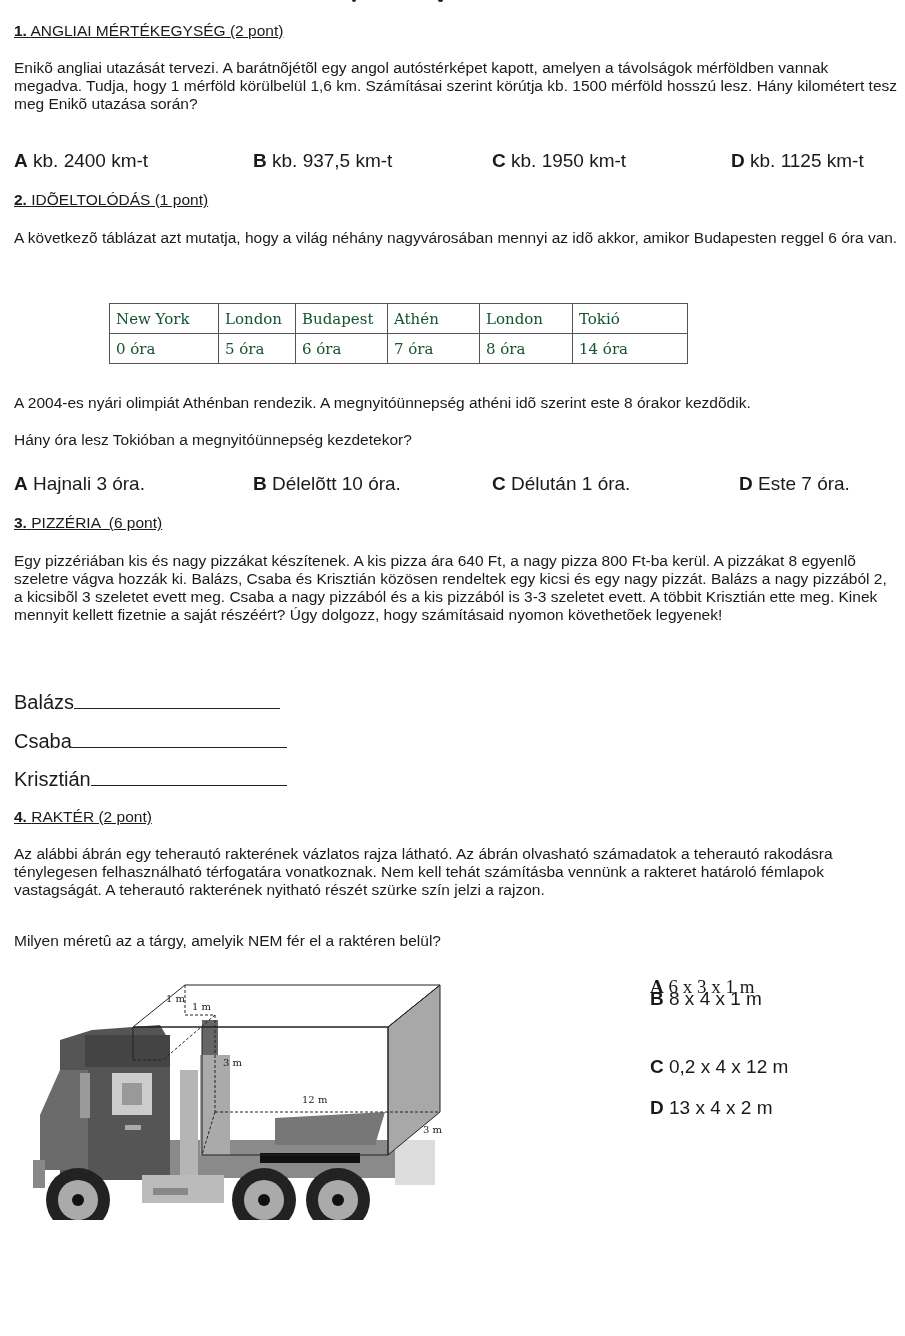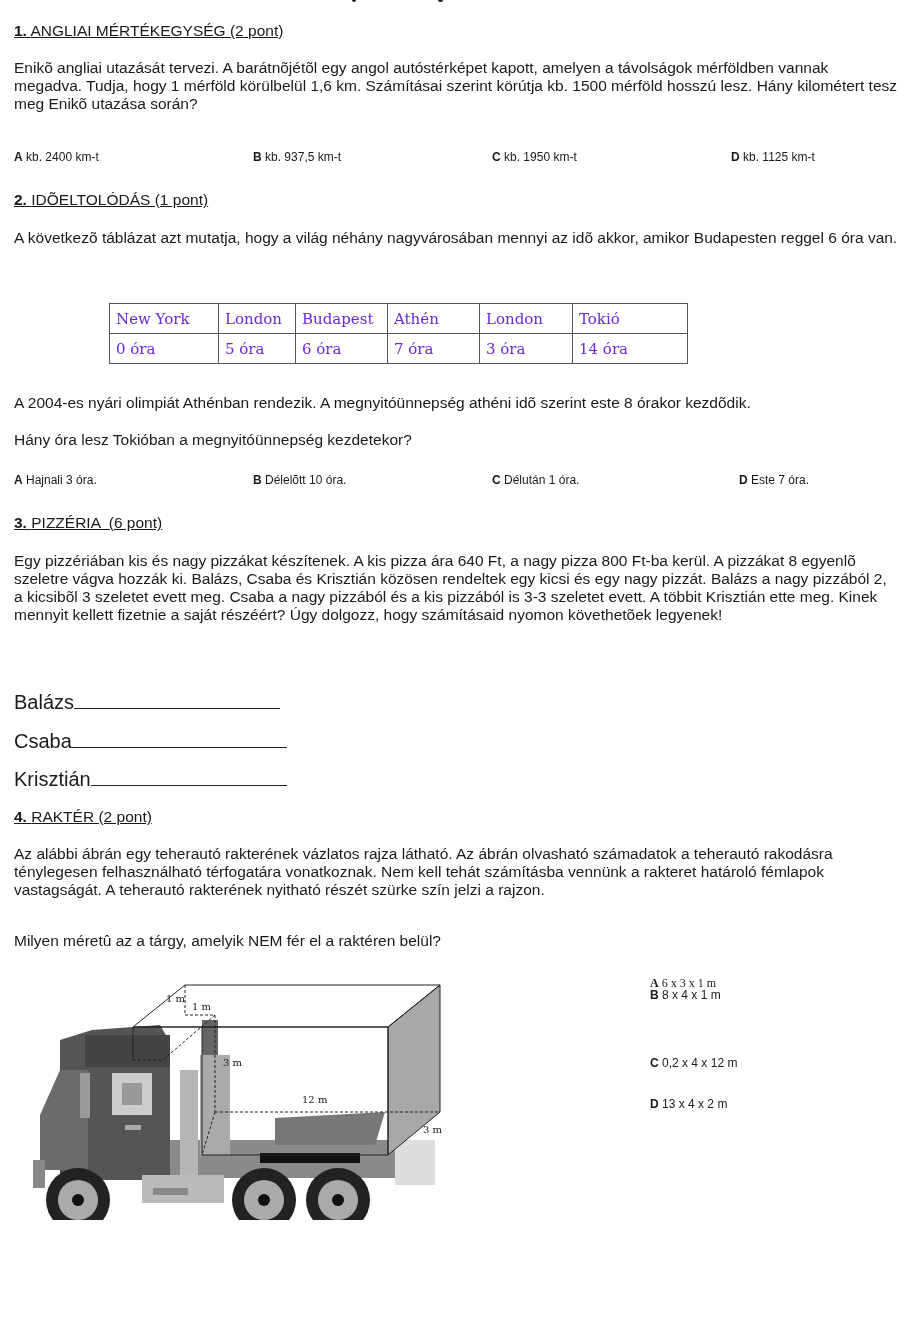--- a/index.html
+++ b/index.html
@@ -1,24 +1,24 @@
 <!DOCTYPE html>
 <html><head>
 <meta charset="utf-8">
 <style>
   * { box-sizing: border-box; margin: 0; padding: 0; }
   html, body { width: 905px; height: 1336px; background: #ffffff; overflow: hidden; }
   body { position: relative; font-family: "Liberation Sans", "DejaVu Sans", sans-serif; color: #1a1a1a; font-size: 15.5px; }
   .heading { position: absolute; left: 14px; text-decoration: underline; font-size: 15.5px; white-space: nowrap; }
   .heading b { font-weight: bold; }
   .para { position: absolute; left: 14px; width: 885px; line-height: 18px; font-size: 15.5px; }
-  .opt { position: absolute; white-space: nowrap; font-size: 12px; }
+  .opt { position: absolute; white-space: nowrap; font-size: 19px; }
   .opt b { font-weight: bold; }
   .top-cut { position: absolute; top: -4px; height: 6px; background: #222; border-radius: 2px; }
-  table.tz { position: absolute; left: 109px; top: 303px; border-collapse: collapse; font-family: "DejaVu Serif", "Liberation Serif", serif; font-size: 15px; color: #6d28d9; }
+  table.tz { position: absolute; left: 109px; top: 303px; border-collapse: collapse; font-family: "DejaVu Serif", "Liberation Serif", serif; font-size: 15px; color: #14532d; }
   table.tz td { border: 1.5px solid #555; height: 30px; padding: 0 6px; vertical-align: middle; }
   .answer-line { position: absolute; white-space: nowrap; font-size: 20px; }
   .answer-line .blank { display: inline-block; border-bottom: 1px solid #222; height: 14px; vertical-align: baseline; }
   .truck { position: absolute; left: 30px; top: 970px; width: 420px; height: 250px; }
   .dim { font-family: "DejaVu Serif", "Liberation Serif", serif; font-size: 10px; fill: #222; }
 </style>
 </head>
 <body>
 
 <div class="top-cut" style="left:352px; width:4px;"></div>
@@ -42,21 +42,21 @@
     <td style="width:92px;">Budapest</td>
     <td style="width:92px;">Athén</td>
     <td style="width:93px;">London</td>
     <td style="width:115px;">Tokió</td>
   </tr>
   <tr>
     <td>0 óra</td>
     <td>5 óra</td>
     <td>6 óra</td>
     <td>7 óra</td>
-    <td>3 óra</td>
+    <td>8 óra</td>
     <td>14 óra</td>
   </tr>
 </tbody>
   </table>
 
 <div class="para" style="top:394px;">A 2004-es nyári olimpiát Athénban rendezik. A megnyitóünnepség athéni idõ szerint este 8 órakor kezdõdik.</div>
 <div class="para" style="top:431px;">Hány óra lesz Tokióban a megnyitóünnepség kezdetekor?</div>
 <div class="opt" style="left:14px; top:473px;"><b>A</b> <span>Hajnali 3 óra.</span></div>
 <div class="opt" style="left:253px; top:473px;"><b>B</b> <span>Délelõtt 10 óra.</span></div>
 <div class="opt" style="left:492px; top:473px;"><b>C</b> <span>Délután 1 óra.</span></div>

